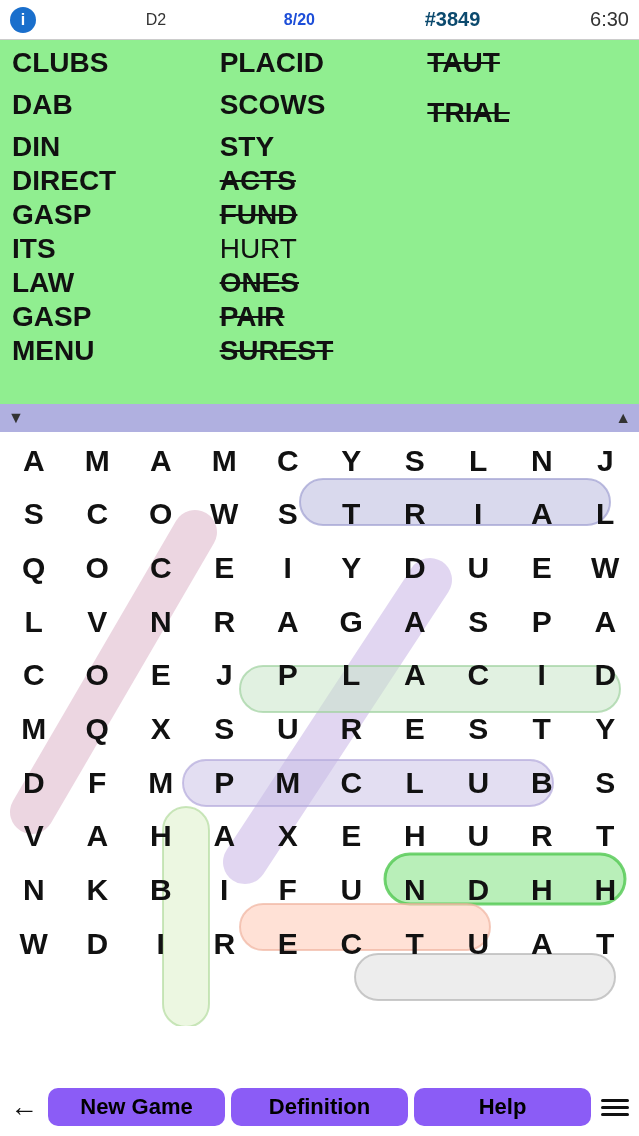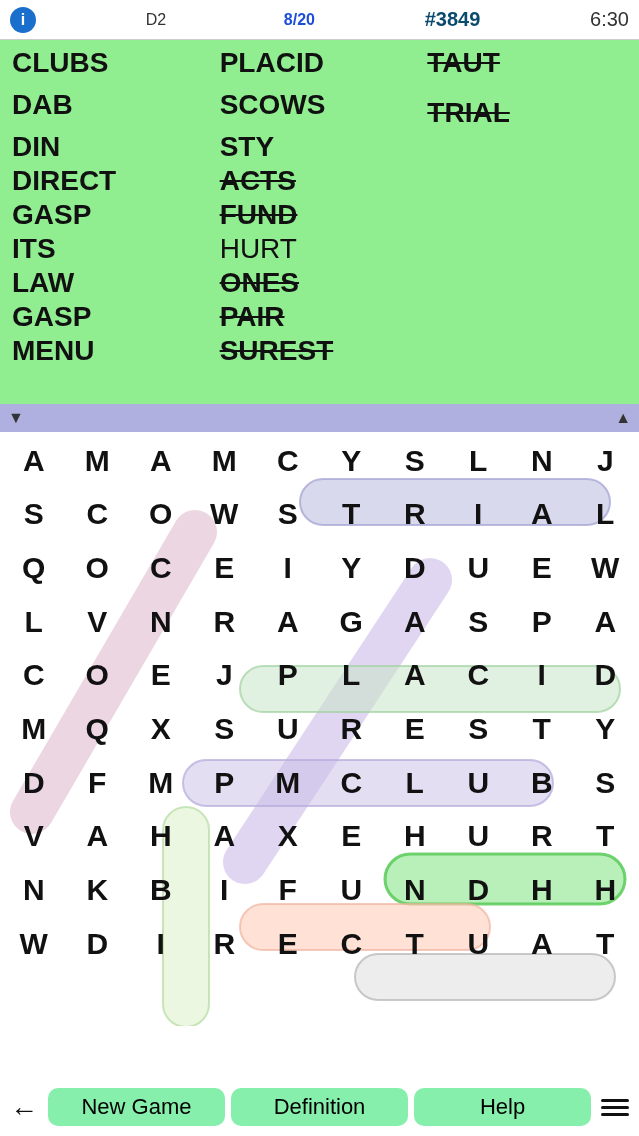--- a/index.html
+++ b/index.html
@@ -112,26 +112,26 @@
       align-items: center;
       padding: 4px 6px;
       gap: 6px;
     }
     .back-arrow {
       font-size: 28px;
       color: #111;
       padding: 0 4px;
     }
     .bottom-btn {
-      background: #86efac;
+      background: #8b5cf6;
       color: #000;
       border: none;
       border-radius: 10px;
       font-size: 22px;
-      font-weight: normal;
+      font-weight: bold;
       padding: 6px 0;
       flex: 1;
       cursor: pointer;
     }
     .menu-icon {
       font-size: 24px;
       color: #111;
       padding: 0 4px;
       display: flex;
       flex-direction: column;

